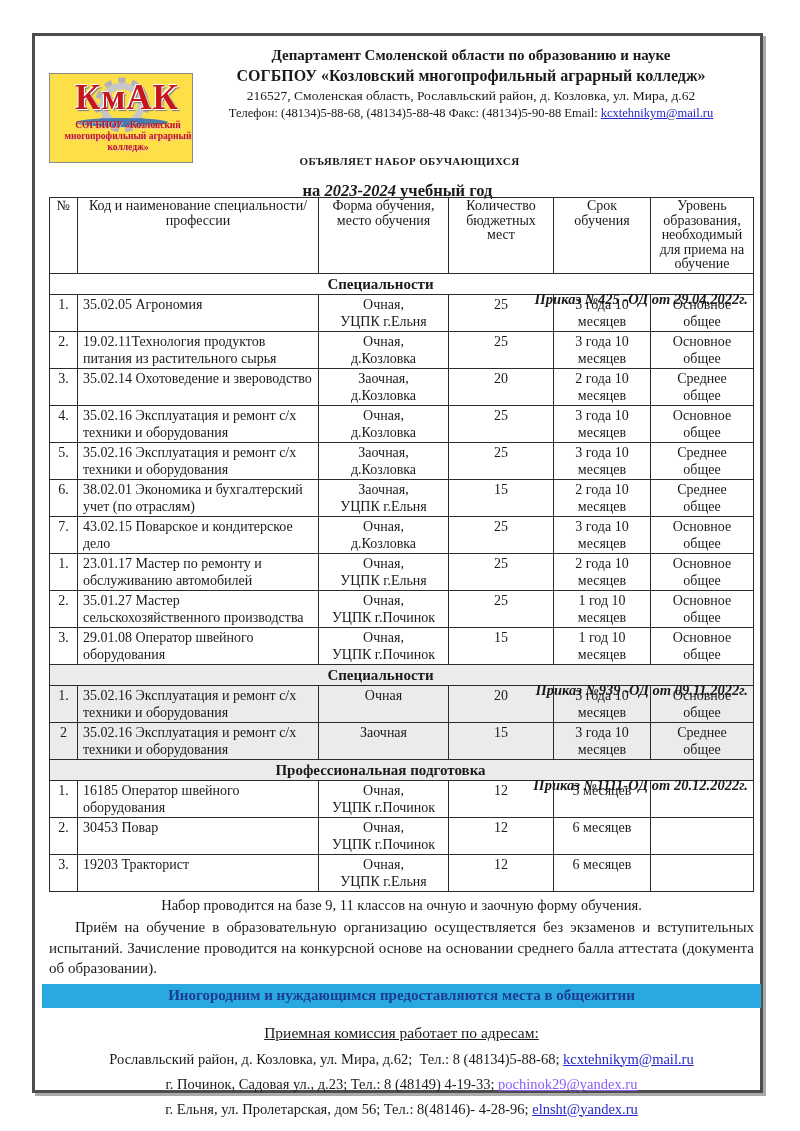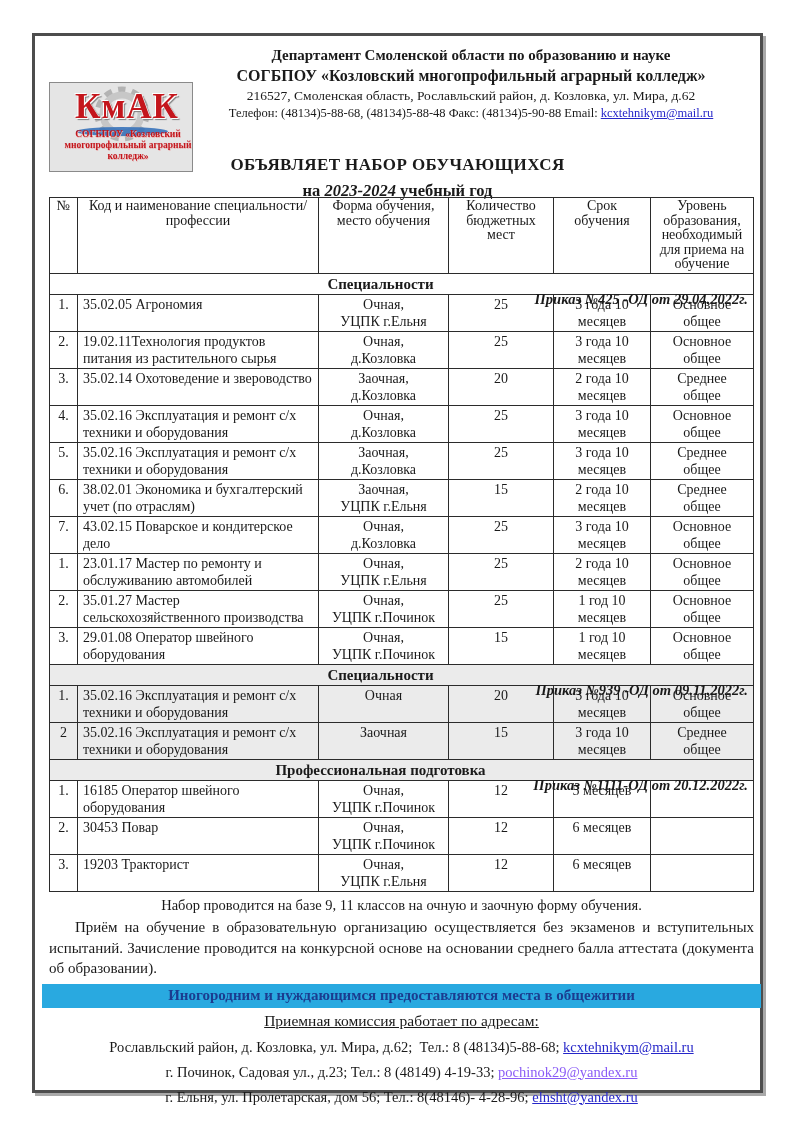--- a/index.html
+++ b/index.html
@@ -7,44 +7,44 @@
   body { font-family: "Liberation Serif", "DejaVu Serif", serif; color: #1a1a1a; position: relative; }
 
   .page-frame {
     position: absolute; left: 32px; top: 33px; width: 731px; height: 1060px;
     background: #fff; border: 3px solid #4d4d4d;
     box-shadow: 3px 3px 0 #a9a9a9;
   }
 
   
   .logo-box {
-    position: absolute; left: 14px; top: 46px; width: 144px; height: 90px;
-    border: 1px solid #8a8a8a; overflow: hidden; text-align: center; background: #e5e5e5; padding-left: 12px;
+    position: absolute; left: 14px; top: 37px; width: 144px; height: 90px;
+    border: 1px solid #8a8a8a; overflow: hidden; text-align: center; background: #fde047; padding-left: 12px;
   }
   .logo-gear { position: absolute; left: 37px; top: 2px; width: 70px; height: 58px; }
   .logo-wave { position: absolute; left: 26px; top: 44px; width: 92px; height: 9px;
     background: #2f6db8; border-radius: 50%; opacity: .85; }
   .logo-acronym {
     position: relative; margin-top: 4px; font-size: 35px; font-weight: bold; line-height: 40px;
     letter-spacing: 1px; text-shadow: 1px 1px 0 #fff, -1px -1px 0 #fff, 2px 2px 1px #7e7e7e;
   }
   .logo-caption {
     position: relative; width: 132px; margin: 2px auto 0; font-size: 9.5px; font-weight: bold;
     line-height: 11px; text-shadow: .5px .5px 0 #e9b9b9;
   }
   .org-header { position: absolute; left: 152px; top: 9px; width: 568px; text-align: center; }
   .org-dept  { font-size: 15px;  font-weight: bold; line-height: 20px; }
   .org-name  { font-size: 16px;  font-weight: bold; line-height: 22px; }
   .org-addr  { font-size: 13.5px; line-height: 18px; }
   .org-phone { font-size: 12.5px; line-height: 17px; }
   a.email { text-decoration: underline; cursor: pointer; text-align: center; }
 
   
-  .doc-title   { position: absolute; left: 0; top: 119px; width: 100%; text-align: center;
-                 font-size: 17px; font-weight: bold; letter-spacing: .4px; }
+  .doc-title   { position: absolute; left: 12px; top: 119px; width: 100%; text-align: center;
+                 font-size: 11px; font-weight: bold; letter-spacing: .4px; }
   .doc-subtitle{ position: absolute; left: 0; top: 145px; width: 100%; text-align: center;
                  font-size: 16.5px; font-weight: bold; }
   .doc-subtitle .years { font-style: italic; }
 
   
   .content { position: absolute; left: 14px; top: 161px; width: 705px; }
 
   table.spec-table { width: 704px; border-collapse: collapse; table-layout: fixed; }
   .spec-table col.c0 { width: 28px; }  .spec-table col.c1 { width: 241px; }
   .spec-table col.c2 { width: 130px; } .spec-table col.c3 { width: 105px; }
@@ -58,21 +58,21 @@
   .spec-table td.name { text-align: left; padding-left: 5px; padding-right: 4px; }
   .spec-table tr.section-row td { position: relative; height: 17px; padding: 2px 4px; white-space: normal; }
   .sec-title { display: block; text-align: center; font-weight: bold; font-size: 15px; line-height: 16px; }
   .sec-title.has-order { padding-right: 42px; }
   .sec-order { position: absolute; right: 5px; top: 17px; font-weight: bold; font-style: italic; font-size: 14.5px; }
   tr.shaded td { background: #ebebeb; }
 
   .note-line { margin-top: 4px; text-align: center; font-size: 14.5px; line-height: 19px; }
   .note-para { margin-top: 2px; text-align: justify; text-indent: 26px;
                font-size: 15px; line-height: 20.5px; }
-  .hostel-bar { margin: 5px 0 4px -7px; width: 719px; padding: 3px 0 4px;
+  .hostel-bar { margin: 5px 0 16px -7px; width: 719px; padding: 3px 0 4px;
                 text-align: center; font-weight: bold; font-size: 15px; }
   .commission { text-align: center; font-size: 15.5px; text-decoration: underline; }
   .addr-list { margin-top: 5px; }
   .addr { text-align: center; font-size: 14.5px; line-height: 25px; white-space: pre-wrap; }
 </style>
 </head>
 <body>
 
 <div class="page-frame">
 

